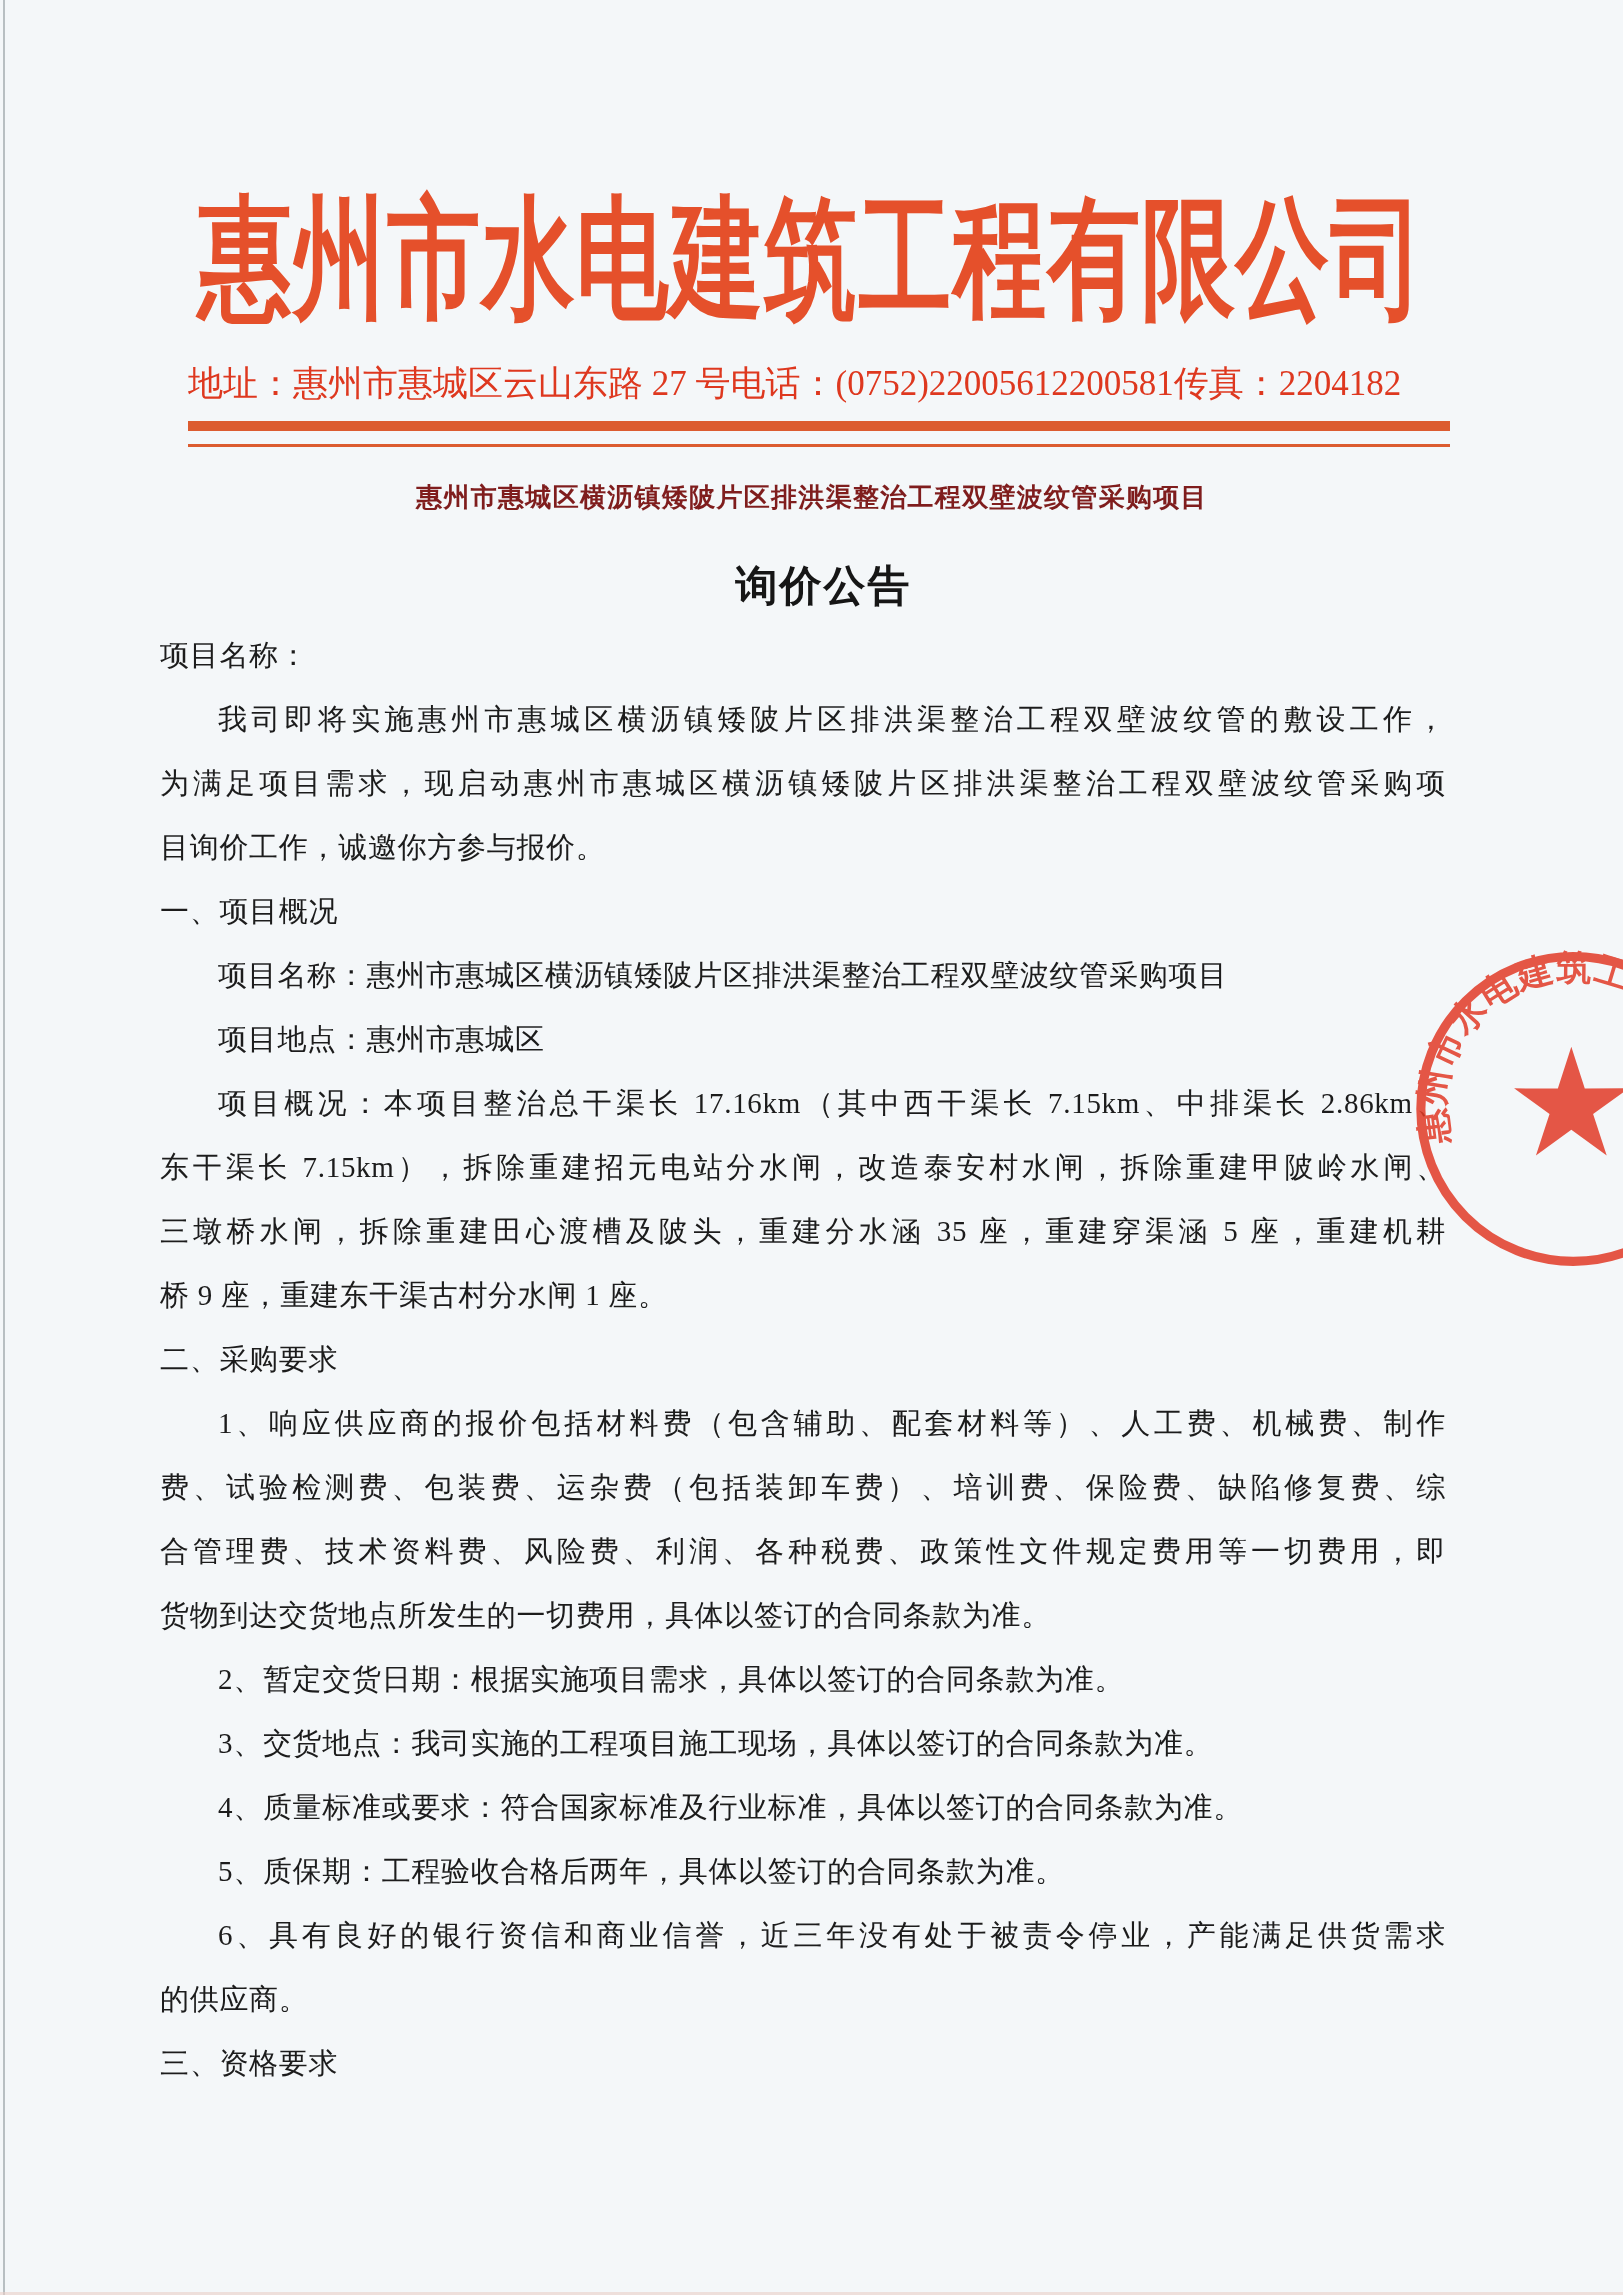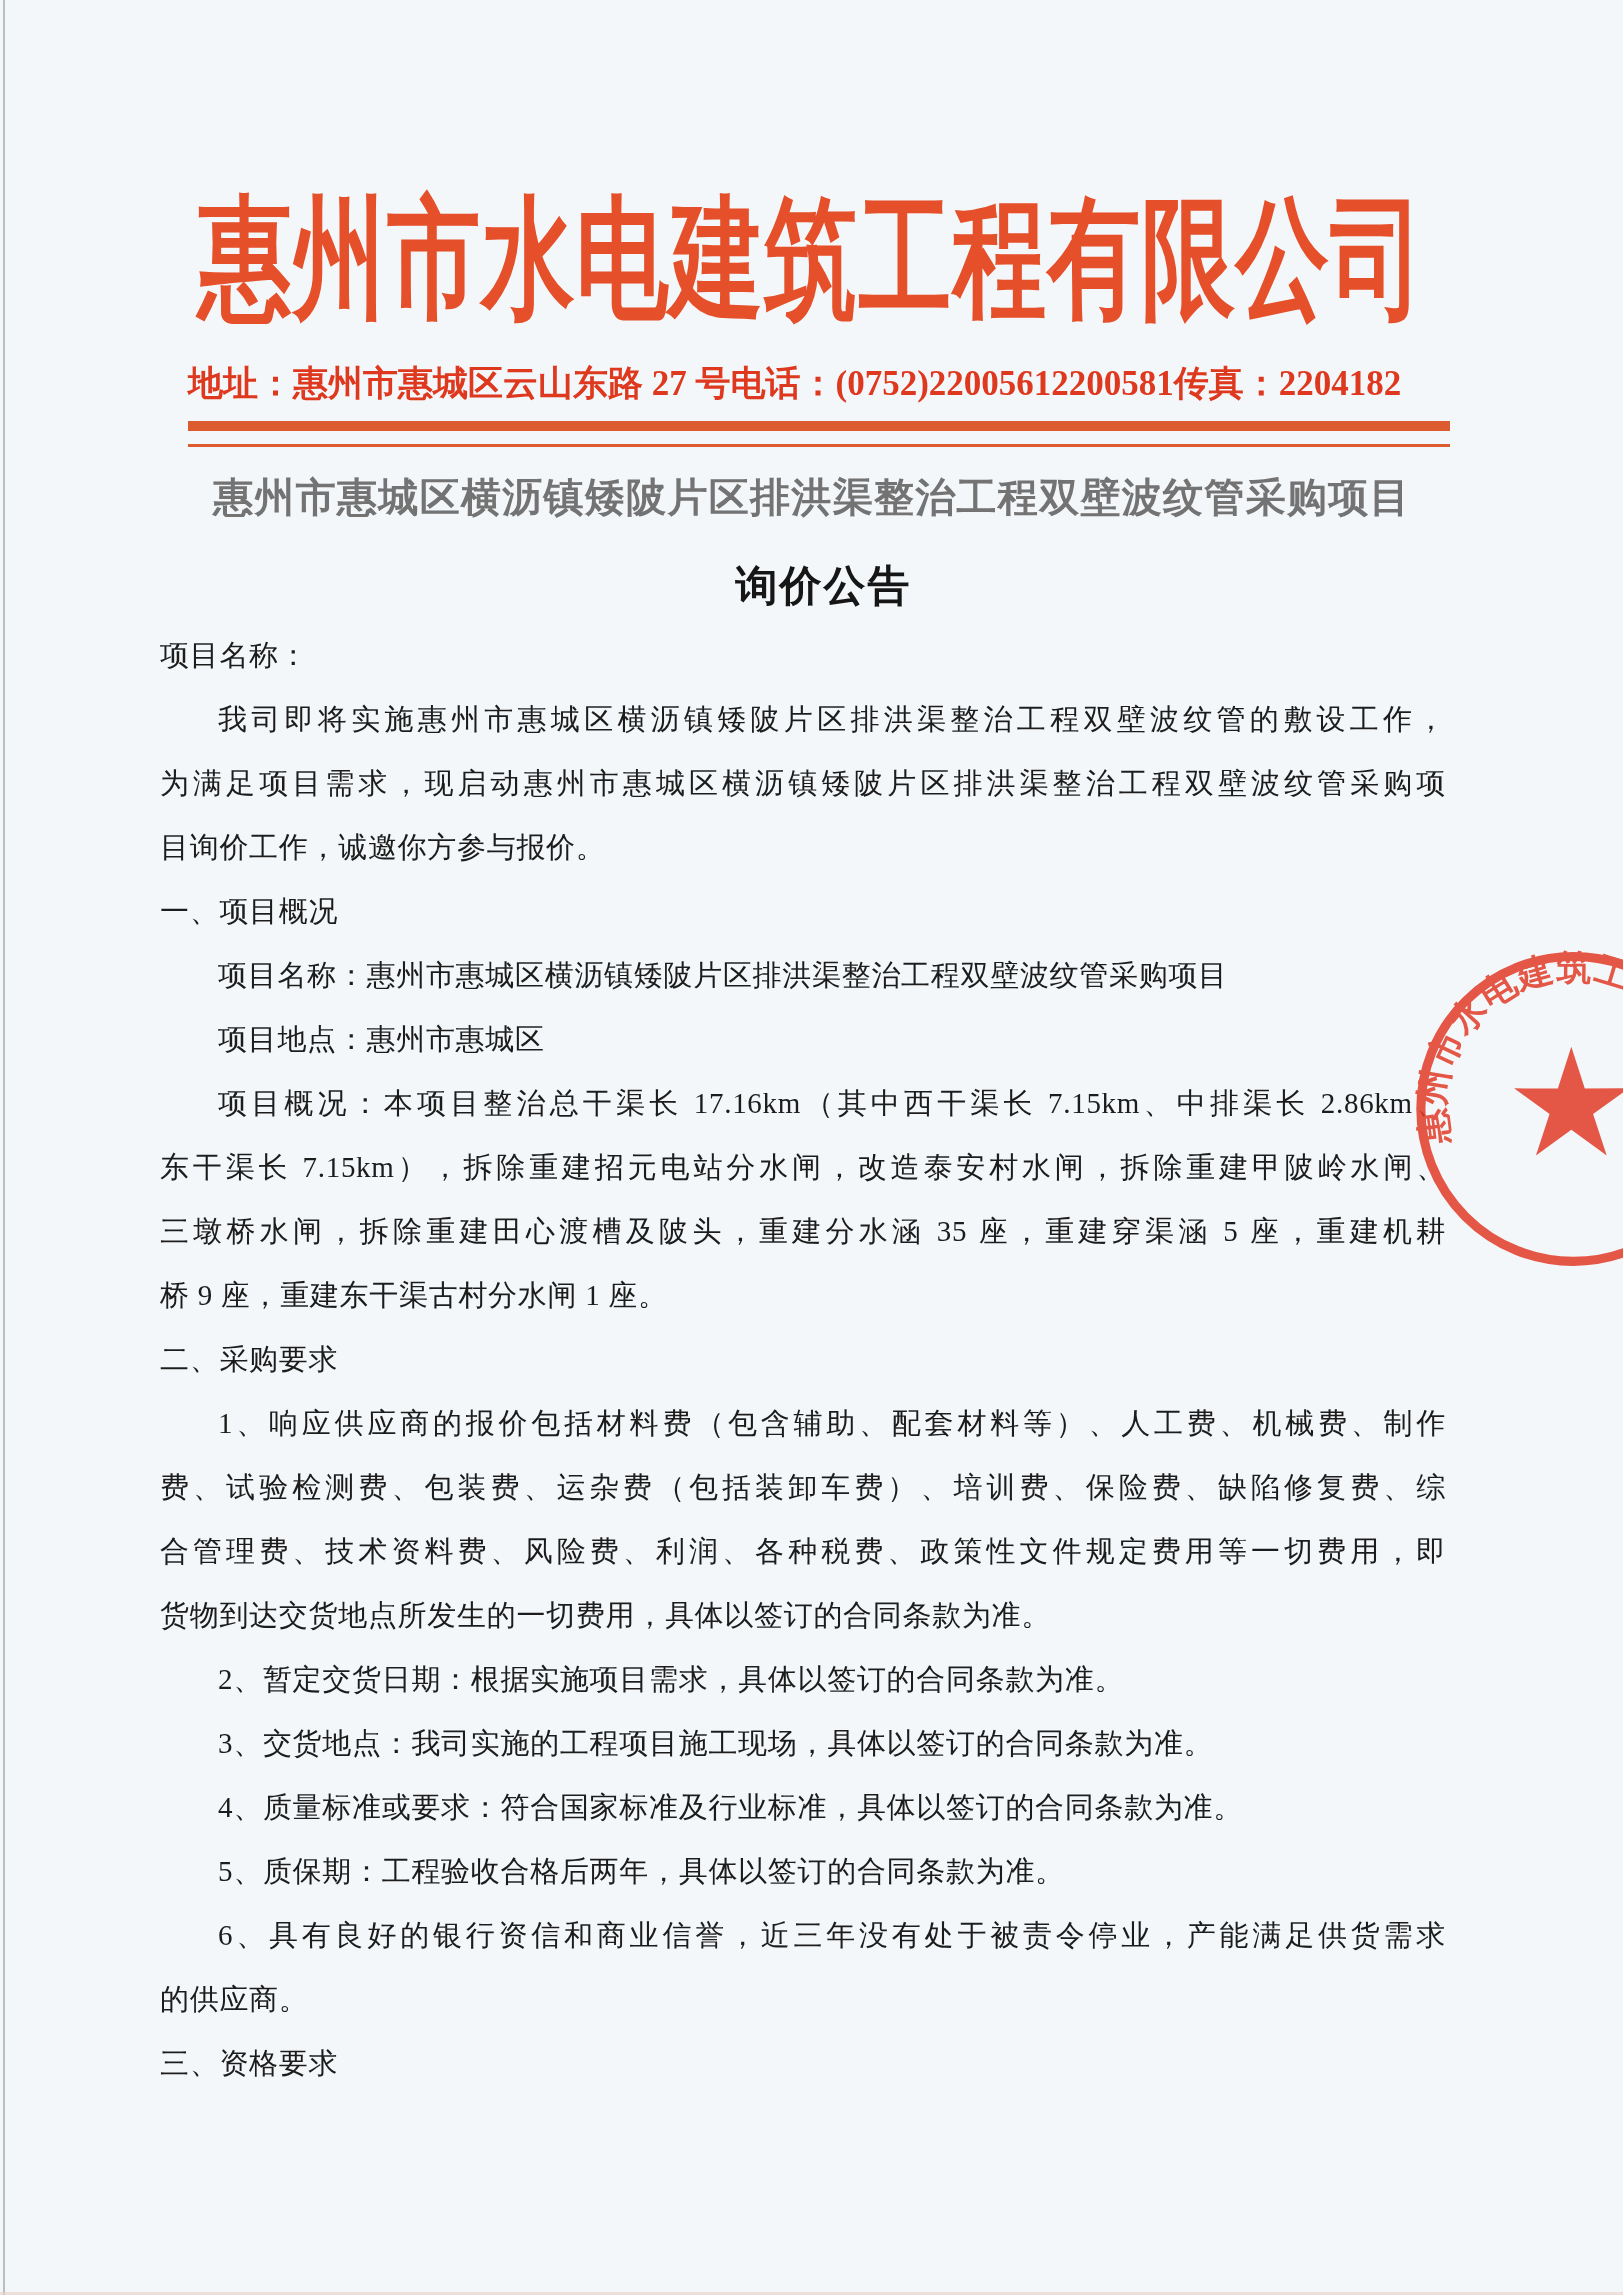--- a/index.html
+++ b/index.html
@@ -30,36 +30,36 @@
     position:absolute;top:171px;left:0;width:100%;
     text-align:center;
     font-size:93px;font-weight:bold;
     color:var(--brand_red);
     letter-spacing:1.3px;white-space:nowrap;
     transform:scaleY(1.42);transform-origin:center top;
   }
   .address-row{
     position:absolute;top:360px;left:188px;width:1167px;
     display:flex;justify-content:space-between;align-items:baseline;
-    font-weight:bold;font-size:35px;line-height:47px;
+    font-weight:normal;font-size:35px;line-height:47px;
     color:var(--addr_red);white-space:nowrap;
   }
   .rule-thick{
     position:absolute;left:188px;top:421px;width:1262px;height:9.8px;
     background:var(--rule_red);
   }
   .rule-thin{
     position:absolute;left:188px;top:444px;width:1262px;height:3.3px;
     background:var(--rule_red);
   }
   .doc-title{
     position:absolute;top:468px;left:92px;width:1440px;
     text-align:center;
-    font-size:40px;line-height:60px;font-weight:bold;
-    color:#737373;letter-spacing:1.3px;white-space:nowrap;
+    font-size:26px;line-height:60px;font-weight:bold;
+    color:#7f1d1d;letter-spacing:1.3px;white-space:nowrap;
   }
   .doc-subtitle{
     position:absolute;top:556px;left:12px;width:100%;
     text-align:center;
     font-size:42px;line-height:60px;font-weight:bold;
     color:#161616;letter-spacing:2px;
   }
   .document-body{
     position:absolute;left:160px;top:623px;width:1286px;
     font-size:29px;color:var(--ink);

